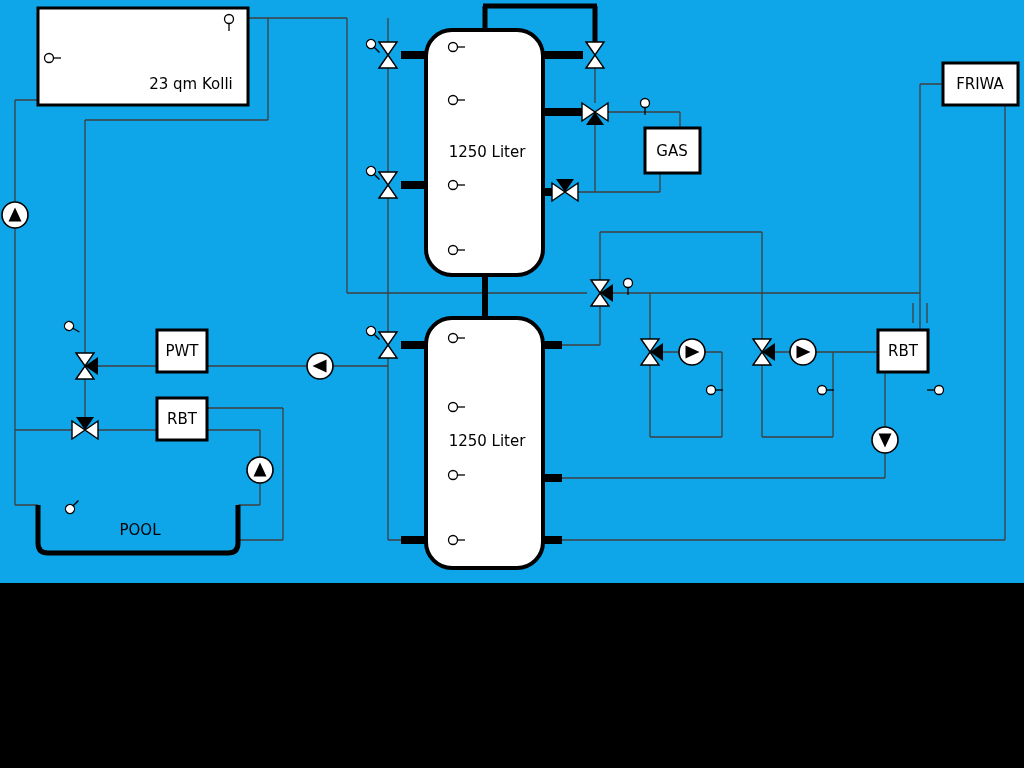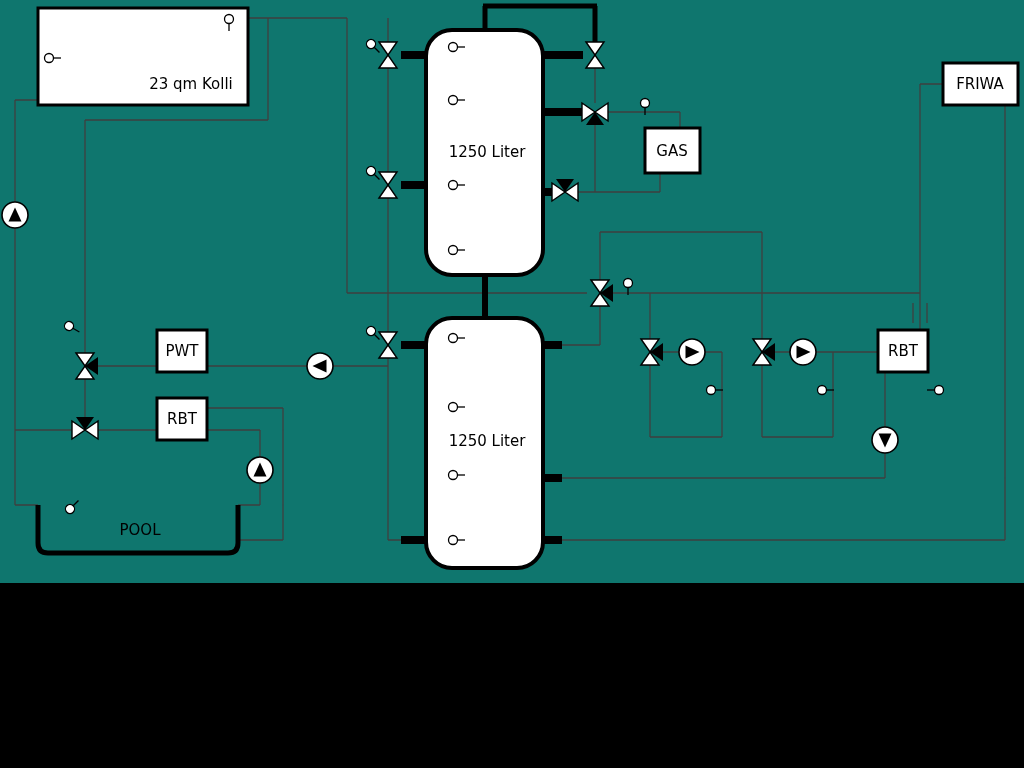--- a/index.html
+++ b/index.html
@@ -1,19 +1,19 @@
 <!DOCTYPE html>
 <html><head>
 <meta charset="utf-8">
 <style>
   html,body{margin:0;padding:0;background:#fff;}
   .stage{
     position:relative;
     width:1024px;height:768px;
-    background:#0f766e;
+    background:#0ea5e9;
     overflow:hidden;
     font-family:"DejaVu Sans","Liberation Sans",sans-serif;
   }
   svg{display:block;}
   .lbl{
     font-family:"DejaVu Sans","Liberation Sans",sans-serif;
     font-size:15px;
     fill:#000;
   }
   .pipe{stroke:#3f3f3f;stroke-width:1.3;fill:none;}

